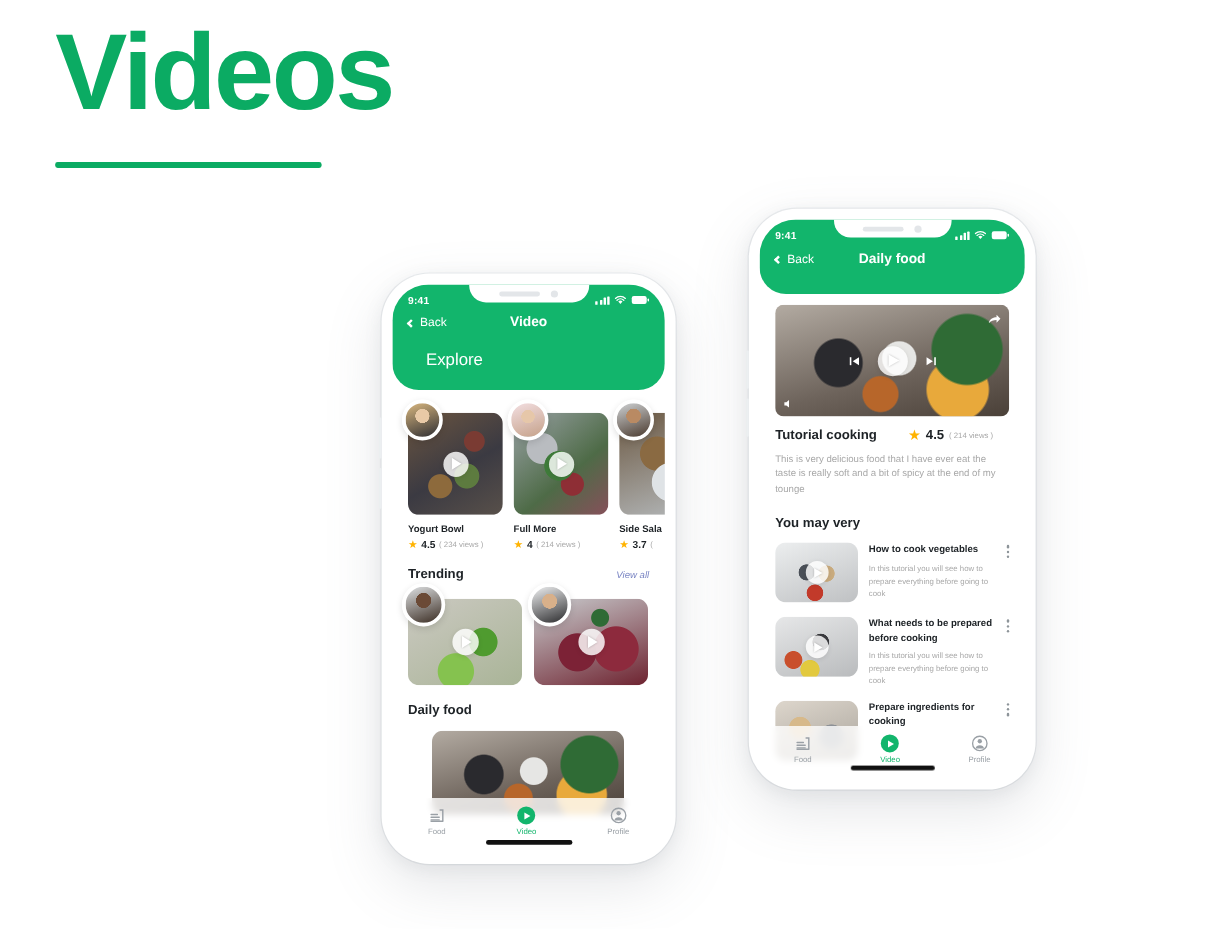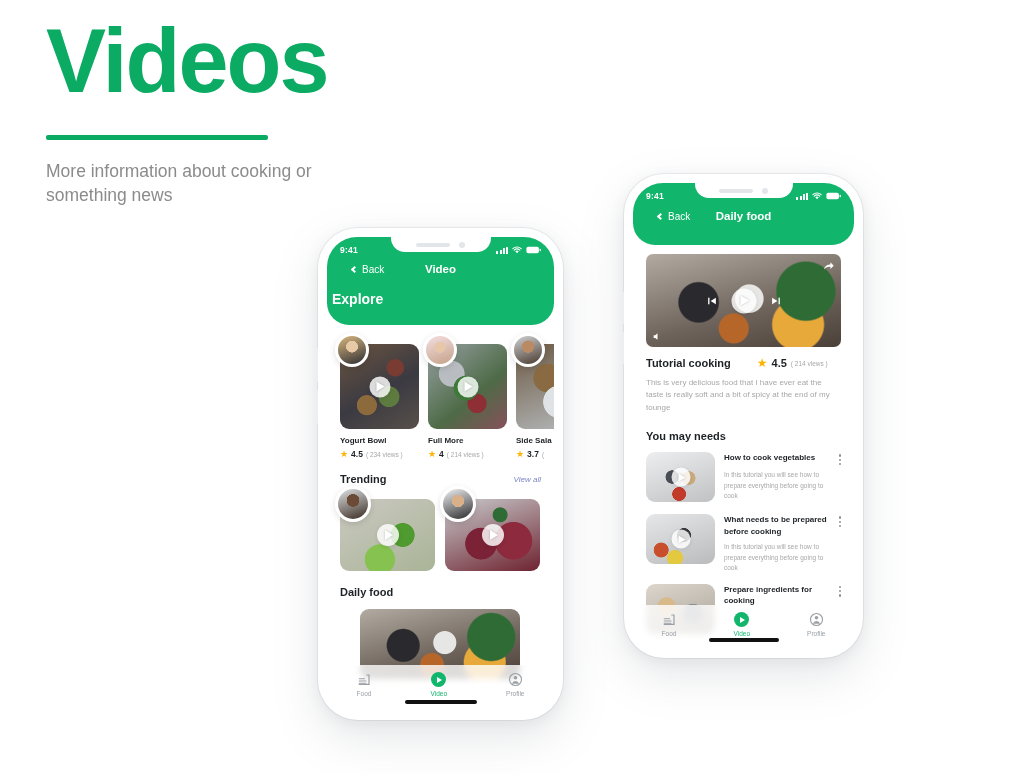--- a/index.html
+++ b/index.html
@@ -75,21 +75,21 @@
   .wifi{ position:relative; display:inline-block; }
 
   
   .green-head{
     background:#12b56c;
     position:relative;
     border-bottom-left-radius:22px;
     border-bottom-right-radius:22px;
   }
   .navbar{ display:flex; align-items:center; position:relative; color:#fff; }
-  .back{ display:flex; align-items:center; gap:5px; font-weight:400;margin-left:12px; }
+  .back{ display:flex; align-items:center; gap:5px; font-weight:400; }
   .chev{ display:inline-block; border-left:2px solid #fff; border-bottom:2px solid #fff;
          transform:rotate(45deg); }
   .nav-title{
     position:absolute; left:0; right:0; text-align:center;
     font-weight:700; pointer-events:none;
   }
 
   
   .sect-title{ font-weight:700; color:#1d2226; }
   .muted{ color:#a8a8a8; }
@@ -206,21 +206,20 @@
   .fa-man3{background:
      radial-gradient(circle at 50% 40%, #d8b08a 0 26%, rgba(0,0,0,0) 27%),
      linear-gradient(160deg,#f0f1f2,#2b2b2d);}
 </style>
 </head>
 <body>
 
 <div class="hero">
   <div class="hero-title">Videos</div>
   <div class="hero-rule"></div>
-  <div class="hero-sub">More information about cooking or something news</div>
 </div>
 
 <div class="phone" style="left:318px; top:228px; width:245px; height:492px;">
   <div class="side-btn" style="left:-2px; top:120px; height:34px;"></div>
   <div class="side-btn" style="left:-2px; top:162px; height:34px;"></div>
 
   <div class="screen" style="left:9px; top:9px; width:227px; height:474px;">
 
     <div class="notch" style="width:100px; height:15px;">
       <div class="speaker"></div>
@@ -251,21 +250,21 @@
       </div>
 
       <div class="navbar" style="height:24px; padding:0 13px;">
         <div class="back" style="font-size:10px;">
           <span class="chev" style="width:5px;height:5px;"></span>
           <span>Back</span>
         </div>
         <div class="nav-title" style="font-size:11.5px;">Video</div>
       </div>
 
-      <div style="color:#fff; font-weight:700; font-size:14px; padding:10px 13px 0 5px;">Explore</div>
+      <div style="color:#fff; font-weight:400; font-size:14px; padding:10px 13px 0 28px;">Explore</div>
     </div>
 
     <div style="position:relative; padding:19px 0 0 13px; display:flex; gap:9px;">
 
       <div style="position:relative; width:79px; flex:0 0 auto;">
         <div class="thumb ph-yogurt" style="width:79px; height:85px;">
           <div class="play" style="width:21px;height:21px;">
             <span class="tri" style="border-width:5px 0 5px 8px;"></span>
           </div>
         </div>
@@ -434,21 +433,21 @@
         <span style="display:flex; align-items:center; gap:4px; margin-left:26px;">
           <span class="star" style="font-size:12px;">★</span>
           <span style="font-size:11px;font-weight:700;color:#1d2226;">4.5</span>
           <span class="muted" style="font-size:6.5px;">( 214 views )</span>
         </span>
       </div>
       <div class="muted" style="font-size:8px; line-height:1.55; margin-top:7px;">This is very delicious food that I have ever eat the taste is really soft and a bit of spicy at the end of my tounge</div>
     </div>
 
     <div style="padding:16px 13px 0 13px;">
-      <div class="sect-title" style="font-size:11px;">You may needs</div>
+      <div class="sect-title" style="font-size:11px;">You may very</div>
 
       <div style="display:flex; gap:9px; margin-top:10px;">
         <div class="thumb ph-couple" style="width:69px;height:50px;flex:0 0 auto;">
           <div class="play" style="width:19px;height:19px;">
             <span class="tri" style="border-width:4.5px 0 4.5px 7px;"></span>
           </div>
         </div>
         <div style="flex:1; min-width:0;">
           <div style="display:flex; align-items:flex-start; justify-content:space-between; gap:6px;">
             <span style="font-size:8px; font-weight:700; color:#1d2226; line-height:1.45;">How to cook vegetables</span>

